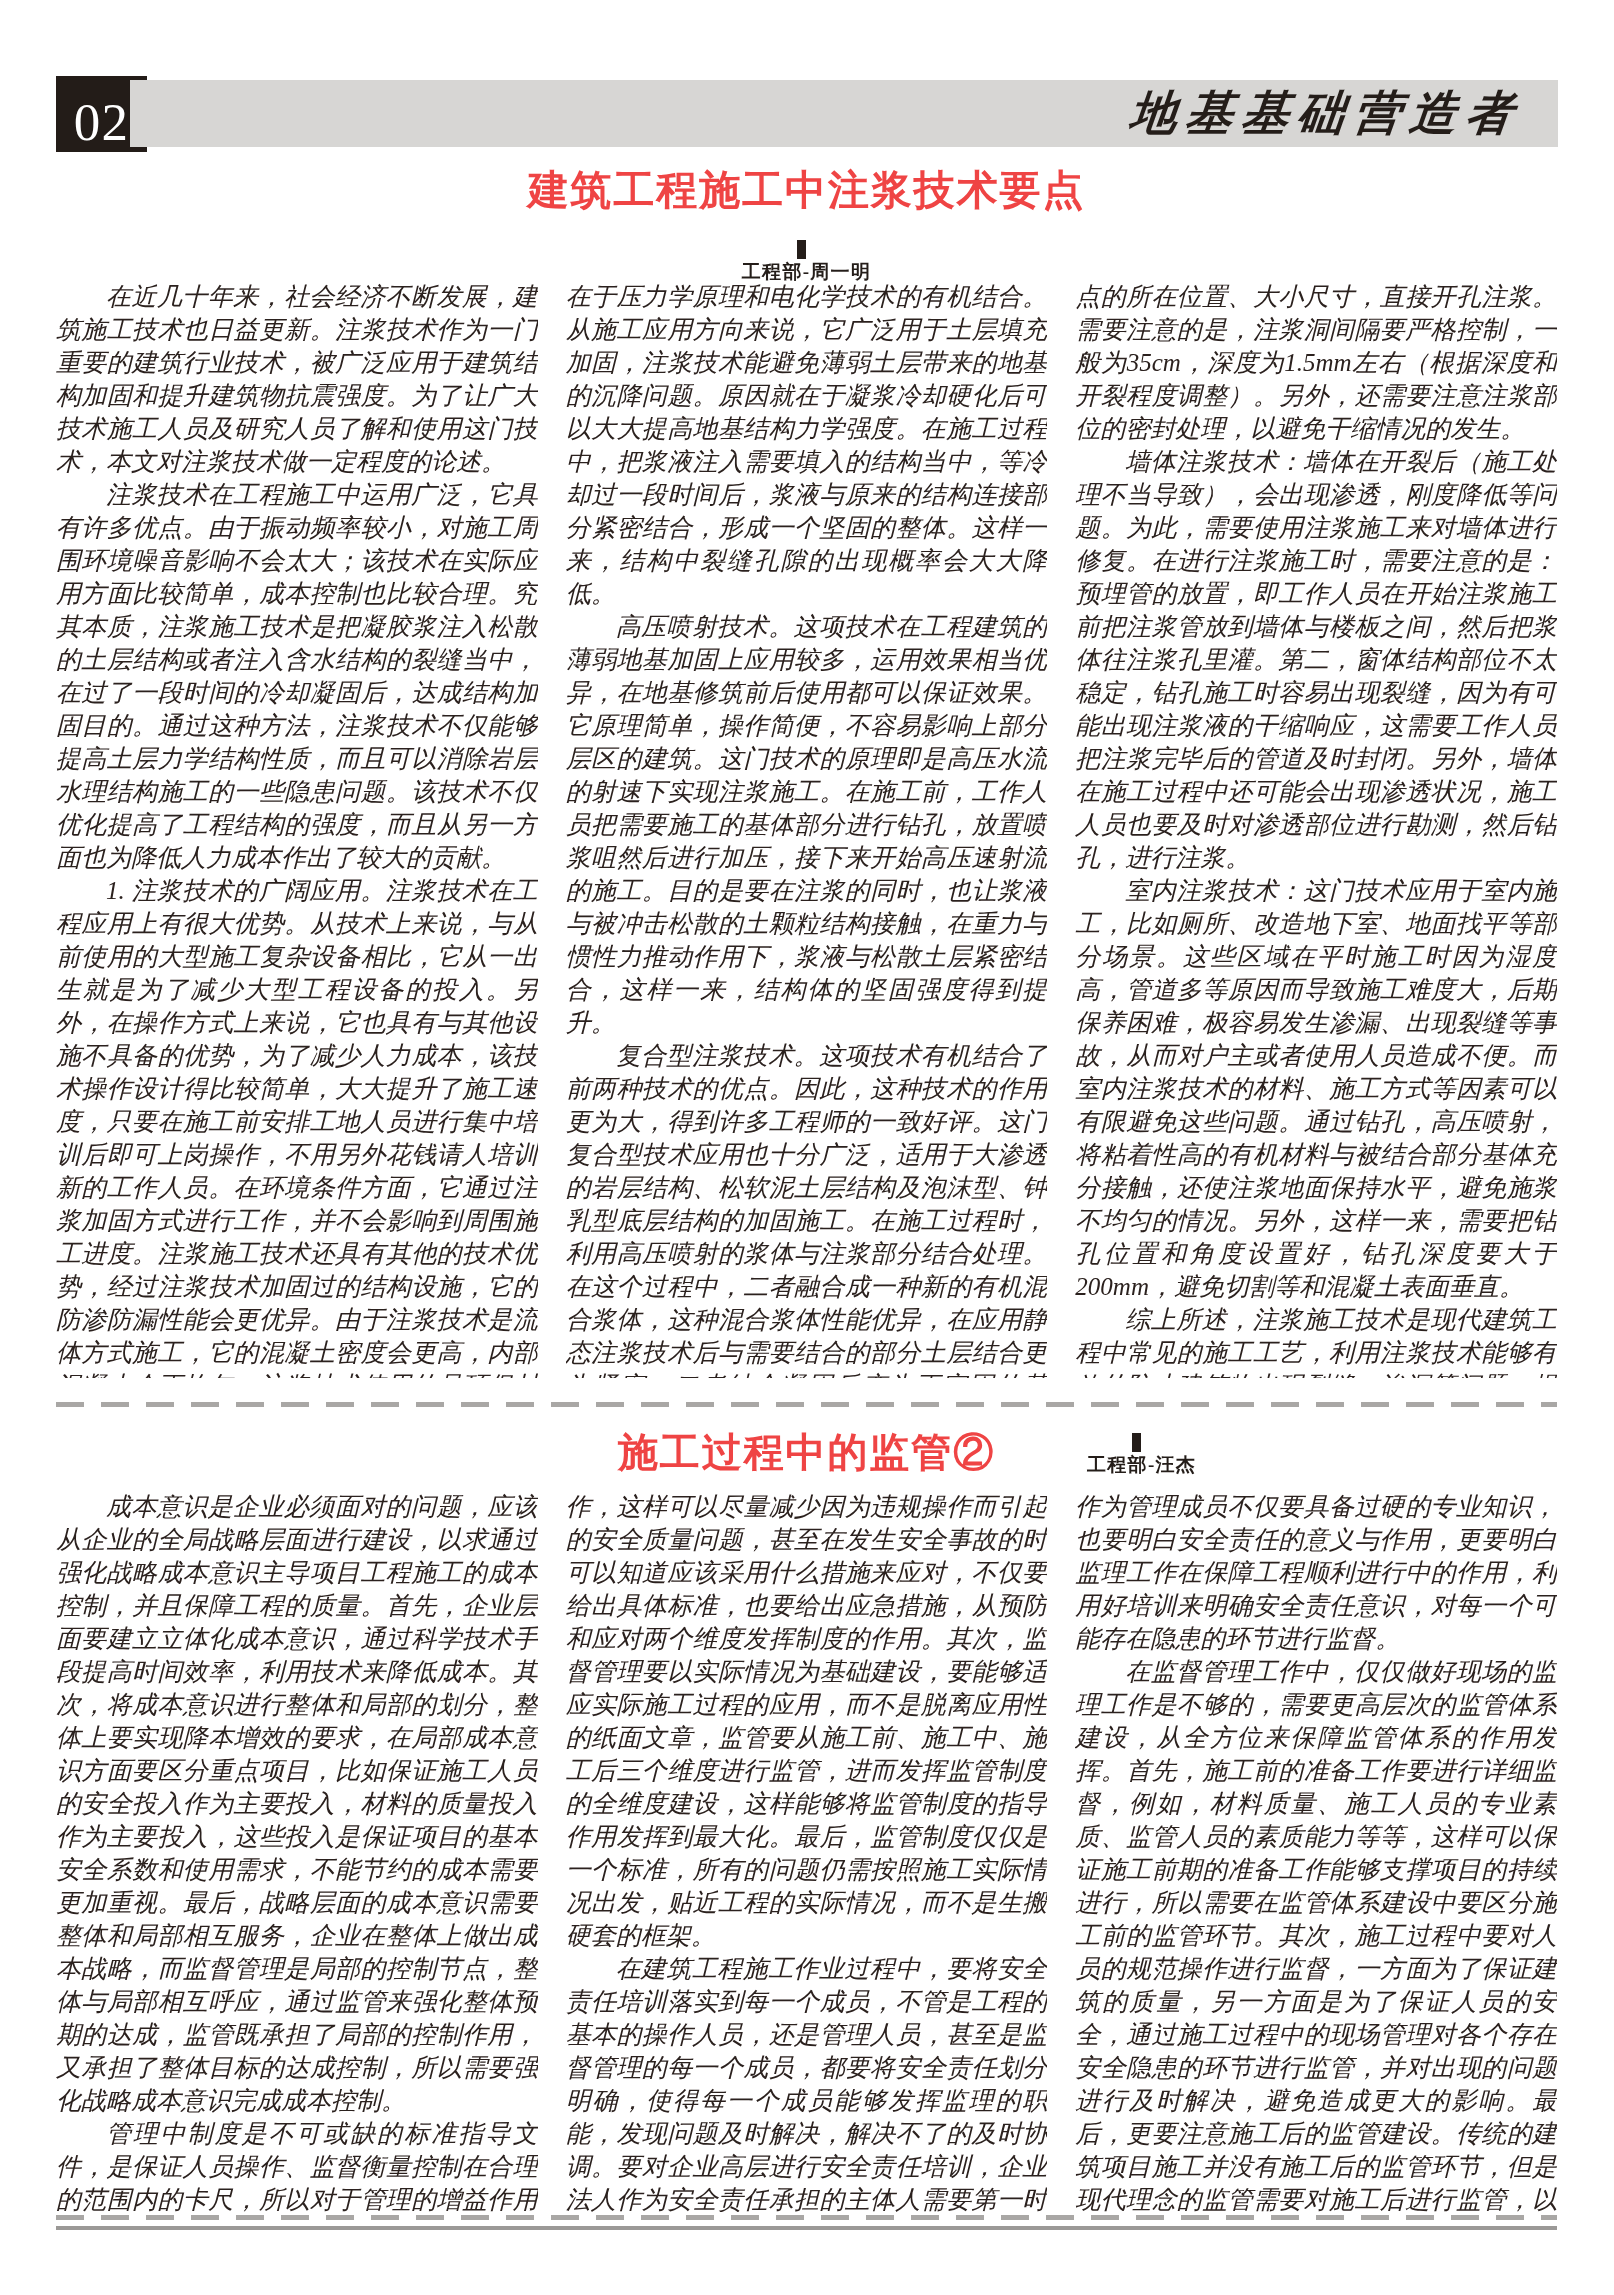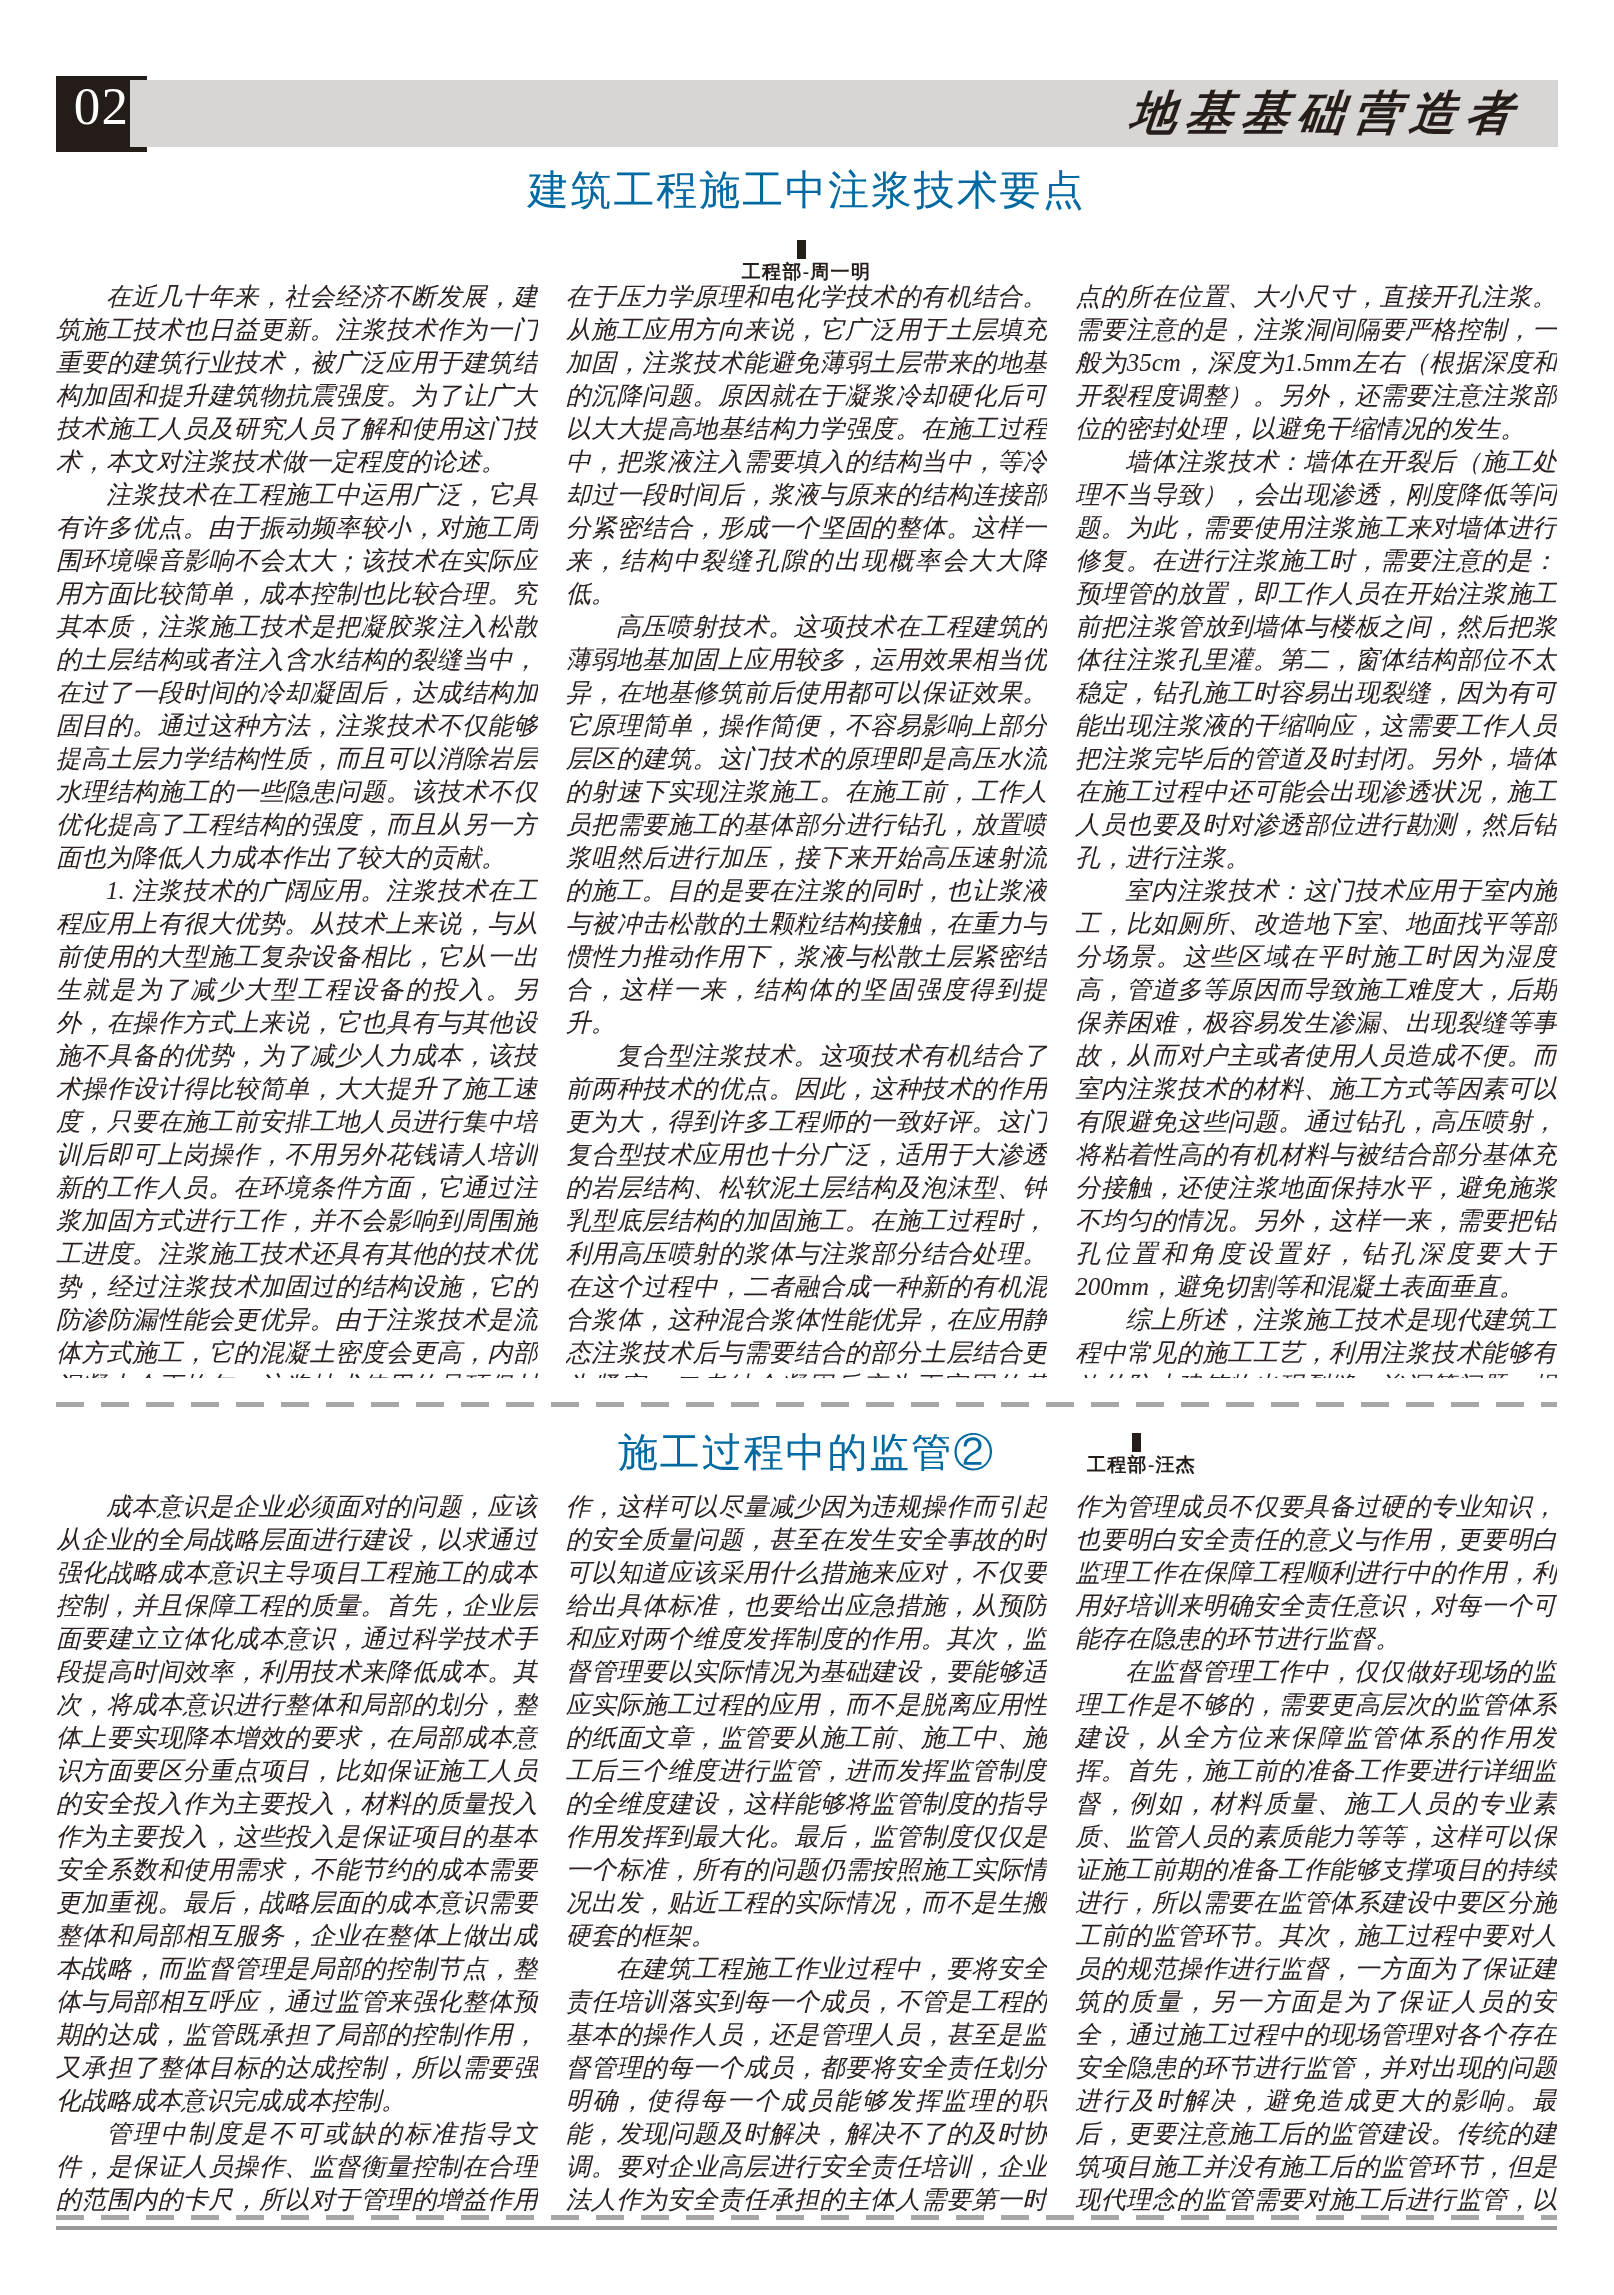--- a/index.html
+++ b/index.html
@@ -10,40 +10,40 @@
     font-family:"Liberation Serif","DejaVu Serif",serif;
     position:relative;
     overflow:hidden;
   }
   .page { position:absolute; left:0; top:0; width:1614px; height:2295px; }
 
   
   .page-badge {
     position:absolute; left:56px; top:76px; width:91px; height:76px;
     background:#231c18; color:#ffffff;
-    display:flex; align-items:flex-start; justify-content:center;
+    display:flex; align-items:flex-end; justify-content:center;
     font-size:53px; font-family:"Liberation Serif",serif; font-weight:400;
     letter-spacing:1.3px;
   }
   .masthead-bar {
     position:absolute; left:130px; top:80px; width:1428px; height:67px;
     background:#d7d6d4;
   }
   .masthead-text {
     position:absolute; right:36px; top:0; height:67px;
     display:flex; align-items:center;
     font-size:47px; font-weight:bold; font-style:italic;
     letter-spacing:9px; color:#241d19;
     transform:skewX(-6deg);
   }
 
   
   .content { position:absolute; left:56px; width:1501px; }
   .article-title {
-    text-align:center; font-weight:normal; color:#0369a1;
+    text-align:center; font-weight:bold; color:#ef4444;
     font-size:41px; letter-spacing:1.9px; line-height:1.1;
   }
   .byline-row {
     display:flex; align-items:center; justify-content:center;
     font-size:19px; font-weight:bold; color:#241d19; letter-spacing:1.3px;flex-direction:column;
   }
   .byline-marker {
     display:inline-block; width:9.6px; height:19px;
     background:#241d19; margin-right:10.3px;
   }

